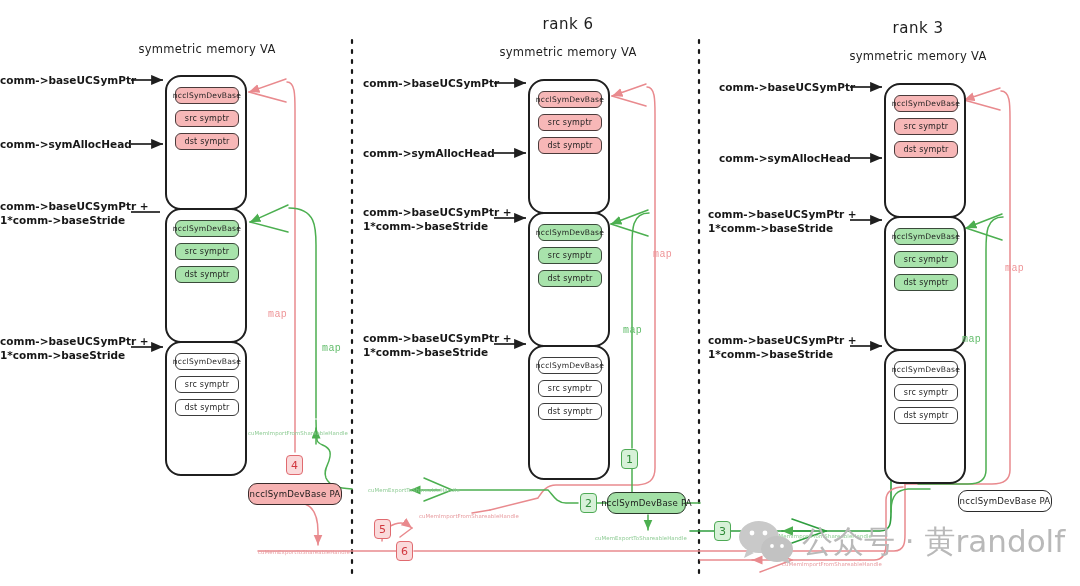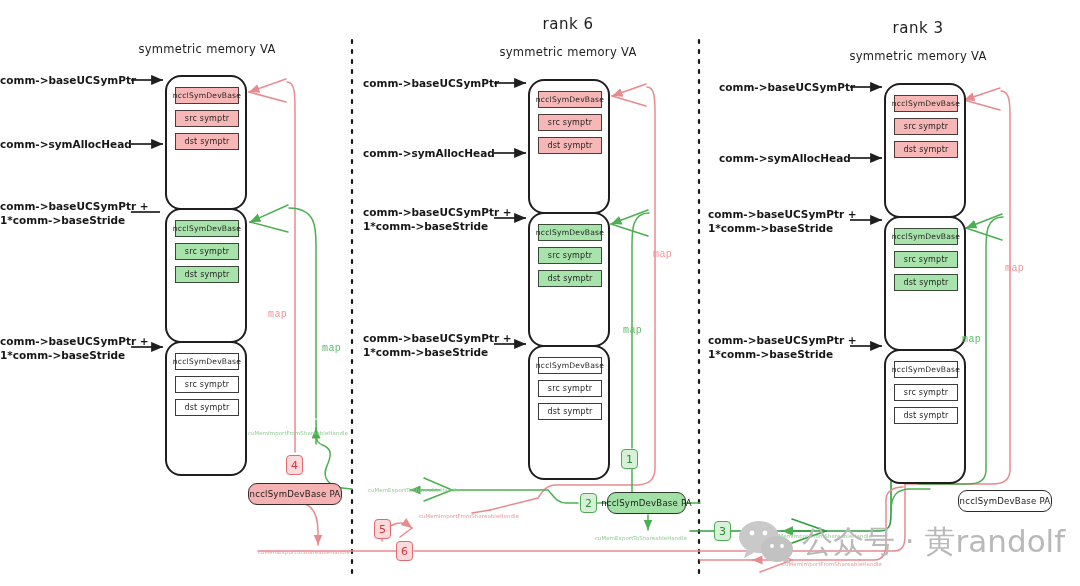--- a/index.html
+++ b/index.html
@@ -32,21 +32,21 @@
     line-height:1.35; white-space:nowrap; text-align:right;
     z-index:3;
   }
 
   
   .va-block {
     position:absolute; border:2.1px solid #1f1f1f;
     border-radius:16px; background:#ffffff; z-index:2;
   }
   .slot {
-    position:absolute; border:1.4px solid #3b3b3b; border-radius:0;
+    position:absolute; border:1.4px solid #3b3b3b; border-radius:6px;
     background:#ffffff;
     font-size:8px; color:#1f1f1f; letter-spacing:.2px;
     display:flex; align-items:center; justify-content:center;
     white-space:nowrap;
   }
   .slot.head { font-size:7.6px; }
   .slot.pink  { background:#f7b7b7; border-color:#4a3a3a; }
   .slot.green { background:#a8e3ab; border-color:#3a4a3a; }
 
   

